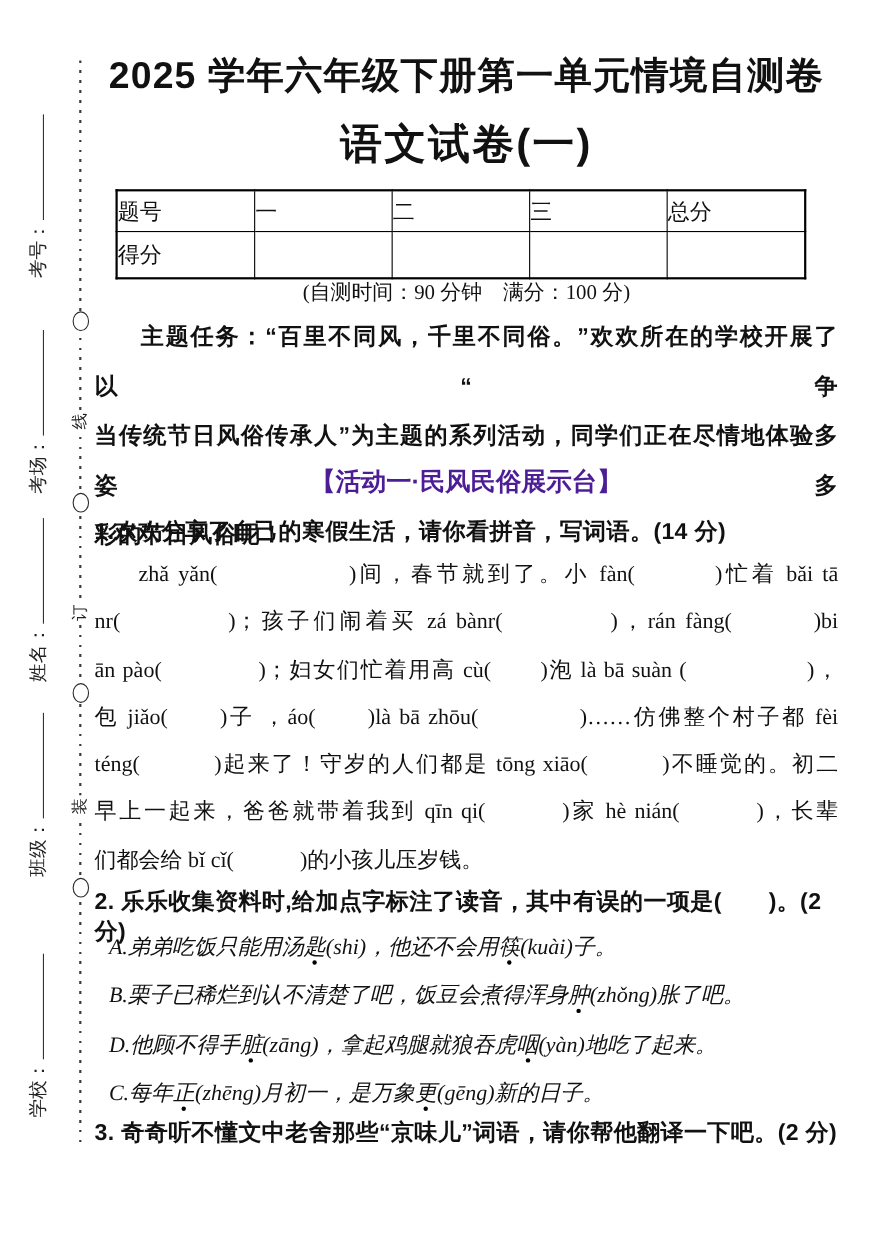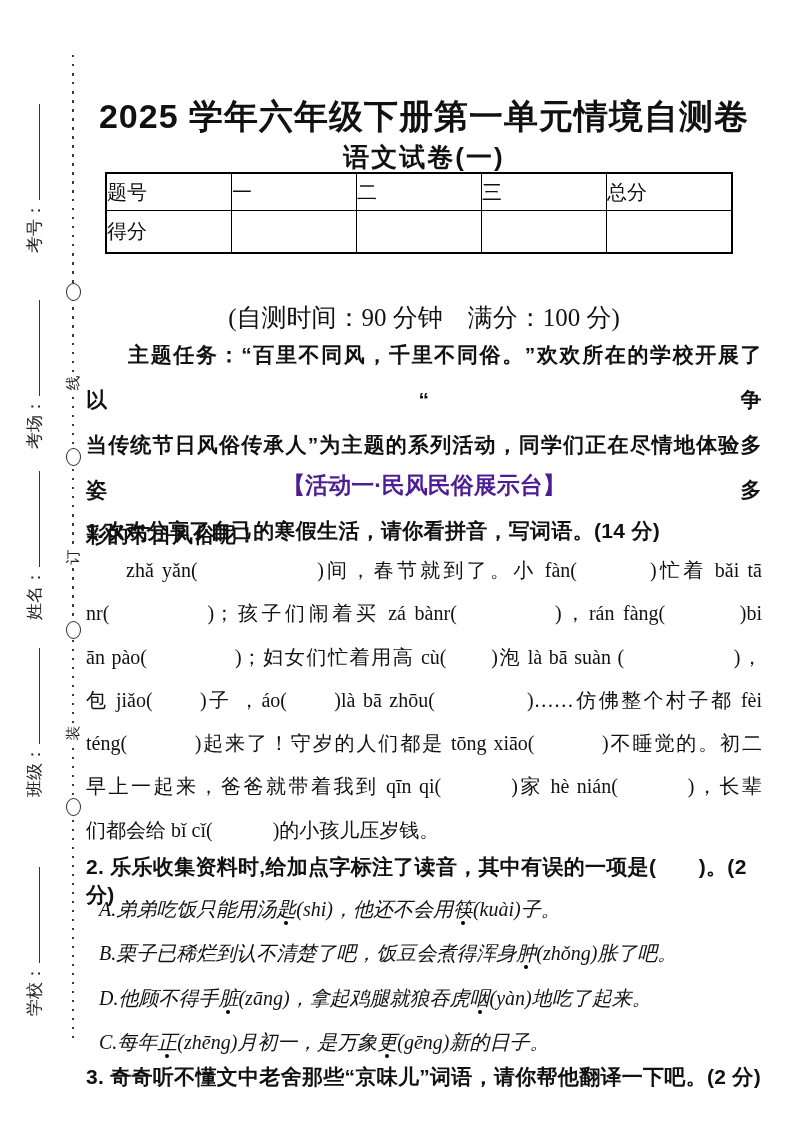--- a/index.html
+++ b/index.html
@@ -19,35 +19,35 @@
   .binding-char.b0{top:372px}.binding-char.b1{top:546px}.binding-char.b2{top:722px}
 
   .v-field{position:absolute;left:22px;white-space:nowrap;transform:rotate(-90deg);
     transform-origin:left top;font-family:"Liberation Serif",serif;font-size:17px;color:#222;}
   .v-field .blank-line{display:inline-block;width:96px;border-bottom:1.2px solid #333;
     height:1em;margin-left:2px;}
   .v-field.f0{top:253px}.v-field.f1{top:449px}.v-field.f2{top:620px}
   .v-field.f3{top:797px}.v-field.f4{top:1016px}
 
   
-  .content-block{position:absolute;left:86px;width:676px;margin-top:48px;}
+  .content-block{position:absolute;left:86px;width:676px;}
 
   .paper-title{top:46px;text-align:center;font-size:34px;font-weight:bold;letter-spacing:1px;}
-  .paper-subtitle{top:92px;text-align:center;font-size:26px;font-weight:bold;letter-spacing:2px;}
+  .paper-subtitle{top:106px;text-align:center;font-size:38px;font-weight:bold;letter-spacing:2px;}
 
   .score-table{position:absolute;left:105px;top:172px;width:626px;display:table;
     border-collapse:collapse;border:2px solid #000;table-layout:fixed;
     font-family:"Liberation Serif",serif;font-size:20px;}
   .score-table .t-row{display:table-row;}
   .score-table .t-cell{display:table-cell;border:1.2px solid #000;text-align:left;
     vertical-align:middle;width:20%;}
   .score-table .t-row.head .t-cell{height:36px;}
   .score-table .t-row.score .t-cell{height:41px;border-radius:11px;}
 
-  .time-note{top:253px;text-align:center;font-family:"Liberation Serif",serif;font-size:25px;}
+  .time-note{top:253px;text-align:center;font-family:"Liberation Serif",serif;font-size:19px;}
 
   .intro{top:284px;font-size:21px;font-weight:600;line-height:45px;letter-spacing:.5px;}
   .intro .intro-line{text-align:justify;text-align-last:justify;}
   .intro .intro-line:first-of-type{text-indent:2em;}
   .intro .intro-line:last-of-type{text-align-last:left;}
 
   .section-heading{top:422px;text-align:center;font-size:23px;font-weight:bold;}
 
   .q-stem{font-size:21px;font-weight:bold;letter-spacing:.3px;}
   .q1-stem{top:469px;}

